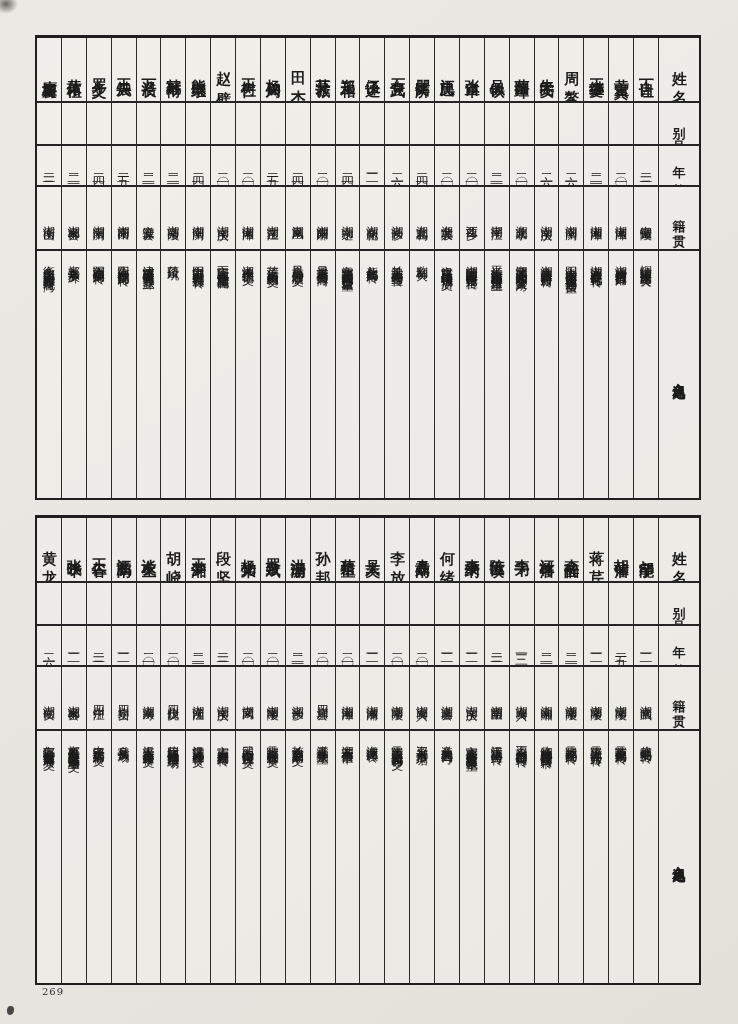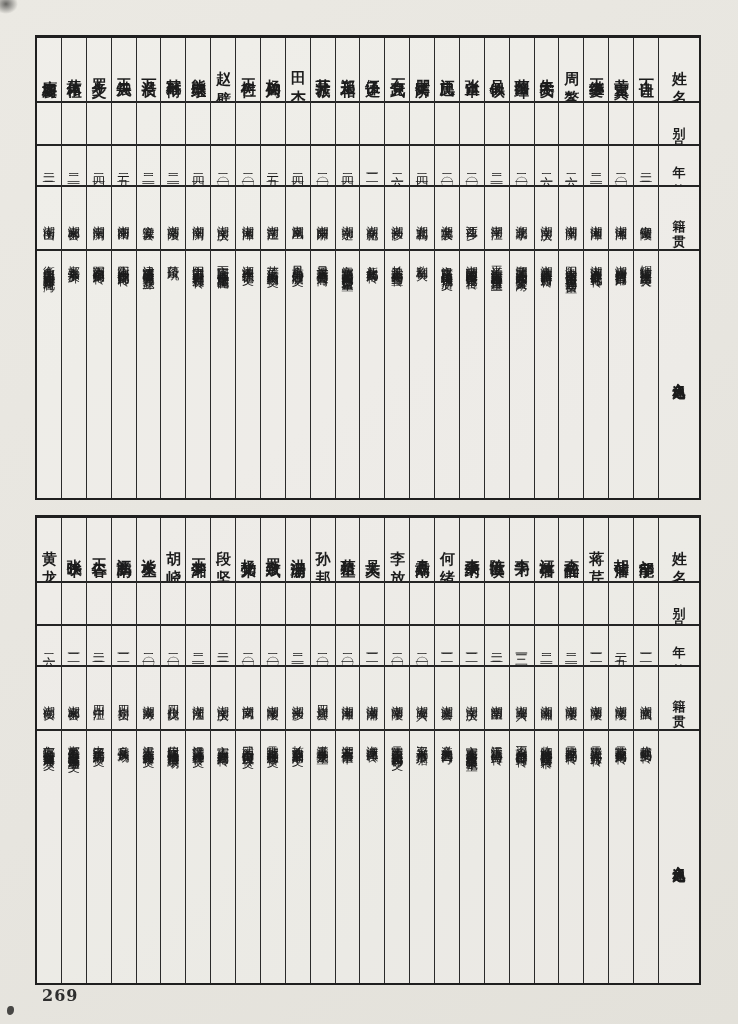--- a/index.html
+++ b/index.html
@@ -44,21 +44,21 @@
   .c-age .vtext{font-size:13px;letter-spacing:2px;}
   .c-native .vtext{font-size:12px;letter-spacing:1px;}
   .c-addr .vtext{font-size:12px;letter-spacing:1px;max-height:100%;}
   .hcol .c-name .vtext{font-size:15px;}
   .hcol .vtext{font-size:13px;font-weight:bold;}
   .hcol .c-alias{align-items:center;}
   .hcol .c-addr{align-items:center;padding-top:0;}
   .spread{letter-spacing:16px;}
   .page-number{
     position:absolute;left:42px;top:986px;
-    font-size:16px;color:#2e2e2e;letter-spacing:1px;font-weight:bold;
+    font-size:10px;color:#2e2e2e;letter-spacing:1px;
   }
   .smudge{
     position:absolute;left:-6px;top:-6px;width:24px;height:20px;
     background:radial-gradient(closest-side,#3a3a38,rgba(60,60,58,0));
     opacity:.75;border-radius:50%;
   }
   .speck{
     position:absolute;left:7px;top:1006px;width:7px;height:9px;
     background:#2c2c2a;border-radius:50% 40% 55% 45%;opacity:.85;
   }

